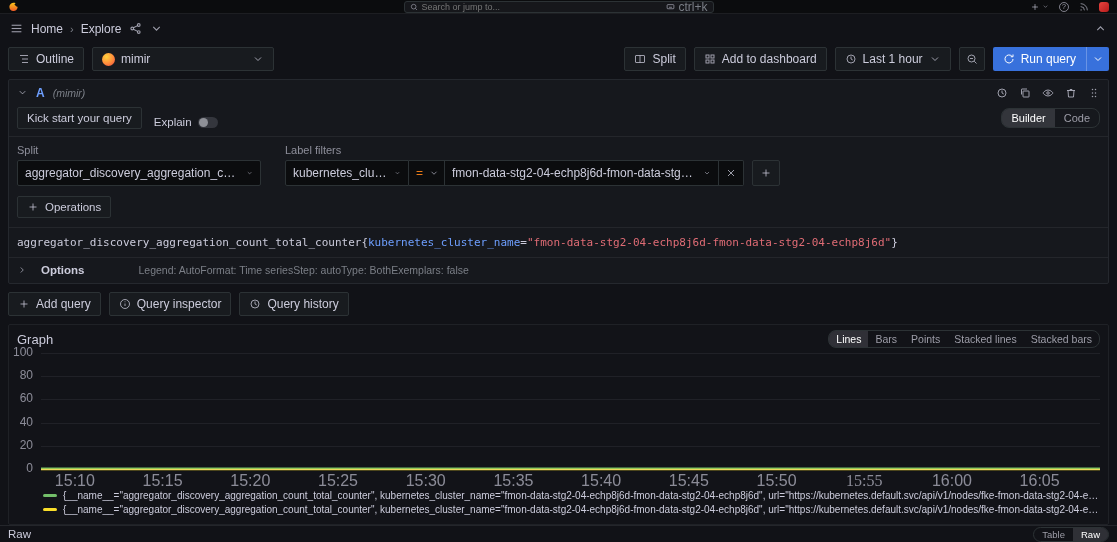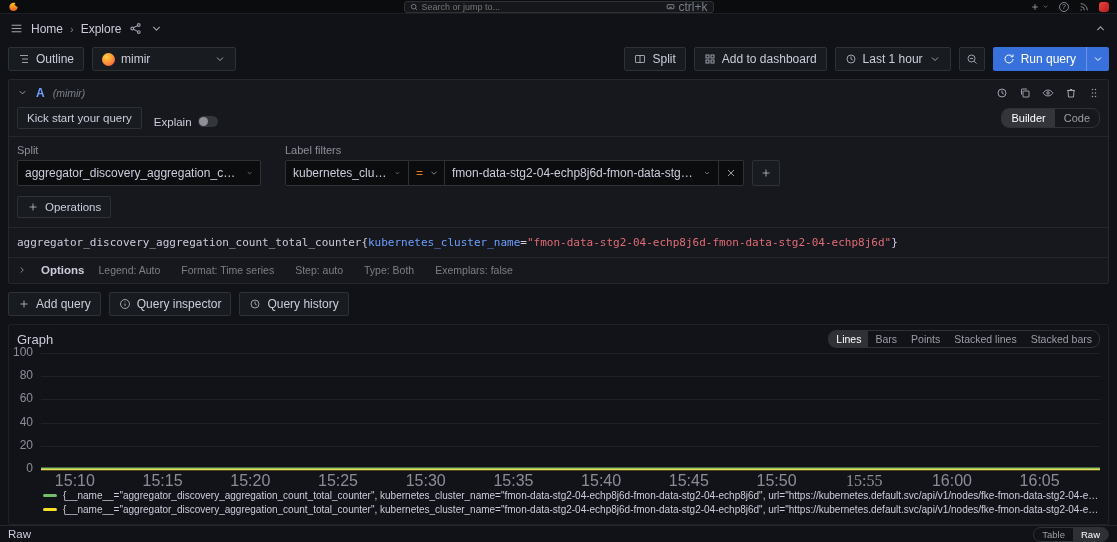--- a/index.html
+++ b/index.html
@@ -49,21 +49,21 @@
 
   
   .toolbar { height:32px; display:flex; align-items:center; gap:8px; padding:0 8px; flex:none; }
   .btn {
     display:inline-flex; align-items:center; gap:6px; height:24px; padding:0 9px;
     background:#181b1f; border:1px solid #2c3235; border-radius:2px;
     color:#ccccdc; font-size:12px; cursor:pointer; white-space:nowrap;
     font-family:"Liberation Sans", sans-serif;
   }
   .btn .icon svg { width:12px; height:12px; }
-  .ds-picker { width:144px; justify-content:flex-start; }
+  .ds-picker { width:182px; justify-content:flex-start; }
   .ds-picker .caret { margin-left:auto; }
   .mimir-dot { width:13px; height:13px; border-radius:50%;
     background:radial-gradient(circle at 35% 30%, #ffd23c 0%, #ff8a3c 55%, #e8443f 100%); }
   .toolbar-right { margin-left:auto; display:flex; align-items:center; gap:8px; }
   .btn.icon-only { padding:0 6px; }
   .run-query { display:inline-flex; height:24px; border-radius:2px; overflow:hidden; }
   .run-query .main {
     display:inline-flex; align-items:center; gap:6px; background:#3871dc; color:#fff;
     padding:0 10px; font-size:12px; cursor:pointer; border:none;
     font-family:"Liberation Sans", sans-serif;
@@ -80,21 +80,21 @@
     background:#16181d; flex:none; padding-bottom:4px;
   }
   .qp-header { height:25px; display:flex; align-items:center; gap:8px; padding:0 8px; }
   .qp-header .caret svg { width:11px; height:11px; }
   .ref-id { color:#6e9fff; font-weight:bold; font-size:12px; }
   .ds-hint { color:#7b7f87; font-style:italic; font-size:10.5px; }
   .qp-header-icons { margin-left:auto; display:flex; align-items:center; gap:11px; }
   .qp-header-icons .icon svg { width:12px; height:12px; }
   .qp-row2 { display:flex; align-items:center; gap:12px; padding:2px 8px 7px; border-bottom:1px solid #24262b; }
   .btn.sm { height:22px; font-size:11.5px; }
-  .explain { display:flex; align-items:flex-start; gap:6px; font-size:11.5px; color:#ccccdc;margin-top:8px; }
+  .explain { display:flex; align-items:flex-end; gap:6px; font-size:11.5px; color:#ccccdc;margin-top:8px; }
   .switch { width:20px; height:11px; background:#34363d; border-radius:6px; position:relative; cursor:pointer; }
   .switch::after { content:""; position:absolute; left:1px; top:1px; width:9px; height:9px;
     border-radius:50%; background:#8e9097; }
   .seg-group { display:inline-flex; border:1px solid #2c3235; border-radius:8px; overflow:hidden; }
   .seg-group .mode-btn {
     background:transparent; border:none; color:#9d9da8; font-size:11px; padding:3px 9px;
     cursor:pointer; font-family:"Liberation Sans", sans-serif;
   }
   .seg-group .mode-btn.active { background:rgba(204,204,220,.16); color:#fff; }
   .qp-row2 .right { margin-left:auto; }
@@ -123,21 +123,21 @@
   .ops-row { padding:10px 8px 9px; border-bottom:1px solid #24262b; }
   .raw-query {
     font-family:"DejaVu Sans Mono", monospace; font-size:11px; padding:8px 8px;
     border-bottom:1px solid #24262b; white-space:nowrap; overflow:hidden;
   }
   .raw-query .tok-label { color:#6e9fff; }
   .raw-query .tok-str { color:#e06c75; }
   .options-row { display:flex; align-items:center; gap:14px; padding:6px 8px 3px; }
   .options-row .caret svg { width:10px; height:10px; }
   .options-label { font-size:11.5px; color:#ccccdc; font-weight:bold; }
-  .options-meta { display:flex; gap:21px; }
+  .options-meta { display:flex; gap:0;margin-left:40px; }
   .meta-item { font-size:10.5px; color:#7b7f87; }
 
   
   .actions-row { display:flex; align-items:center; gap:8px; padding:8px 8px 6px; flex:none; }
 
   
   .graph-panel { flex:1; min-height:0; display:flex; flex-direction:column;
     margin:2px 8px 0; border:1px solid #1f2126; border-radius:2px; background:#121318; }
   .graph-header { display:flex; align-items:center; padding:5px 8px 2px; }
   .graph-title { font-size:13px; color:#ccccdc; }

